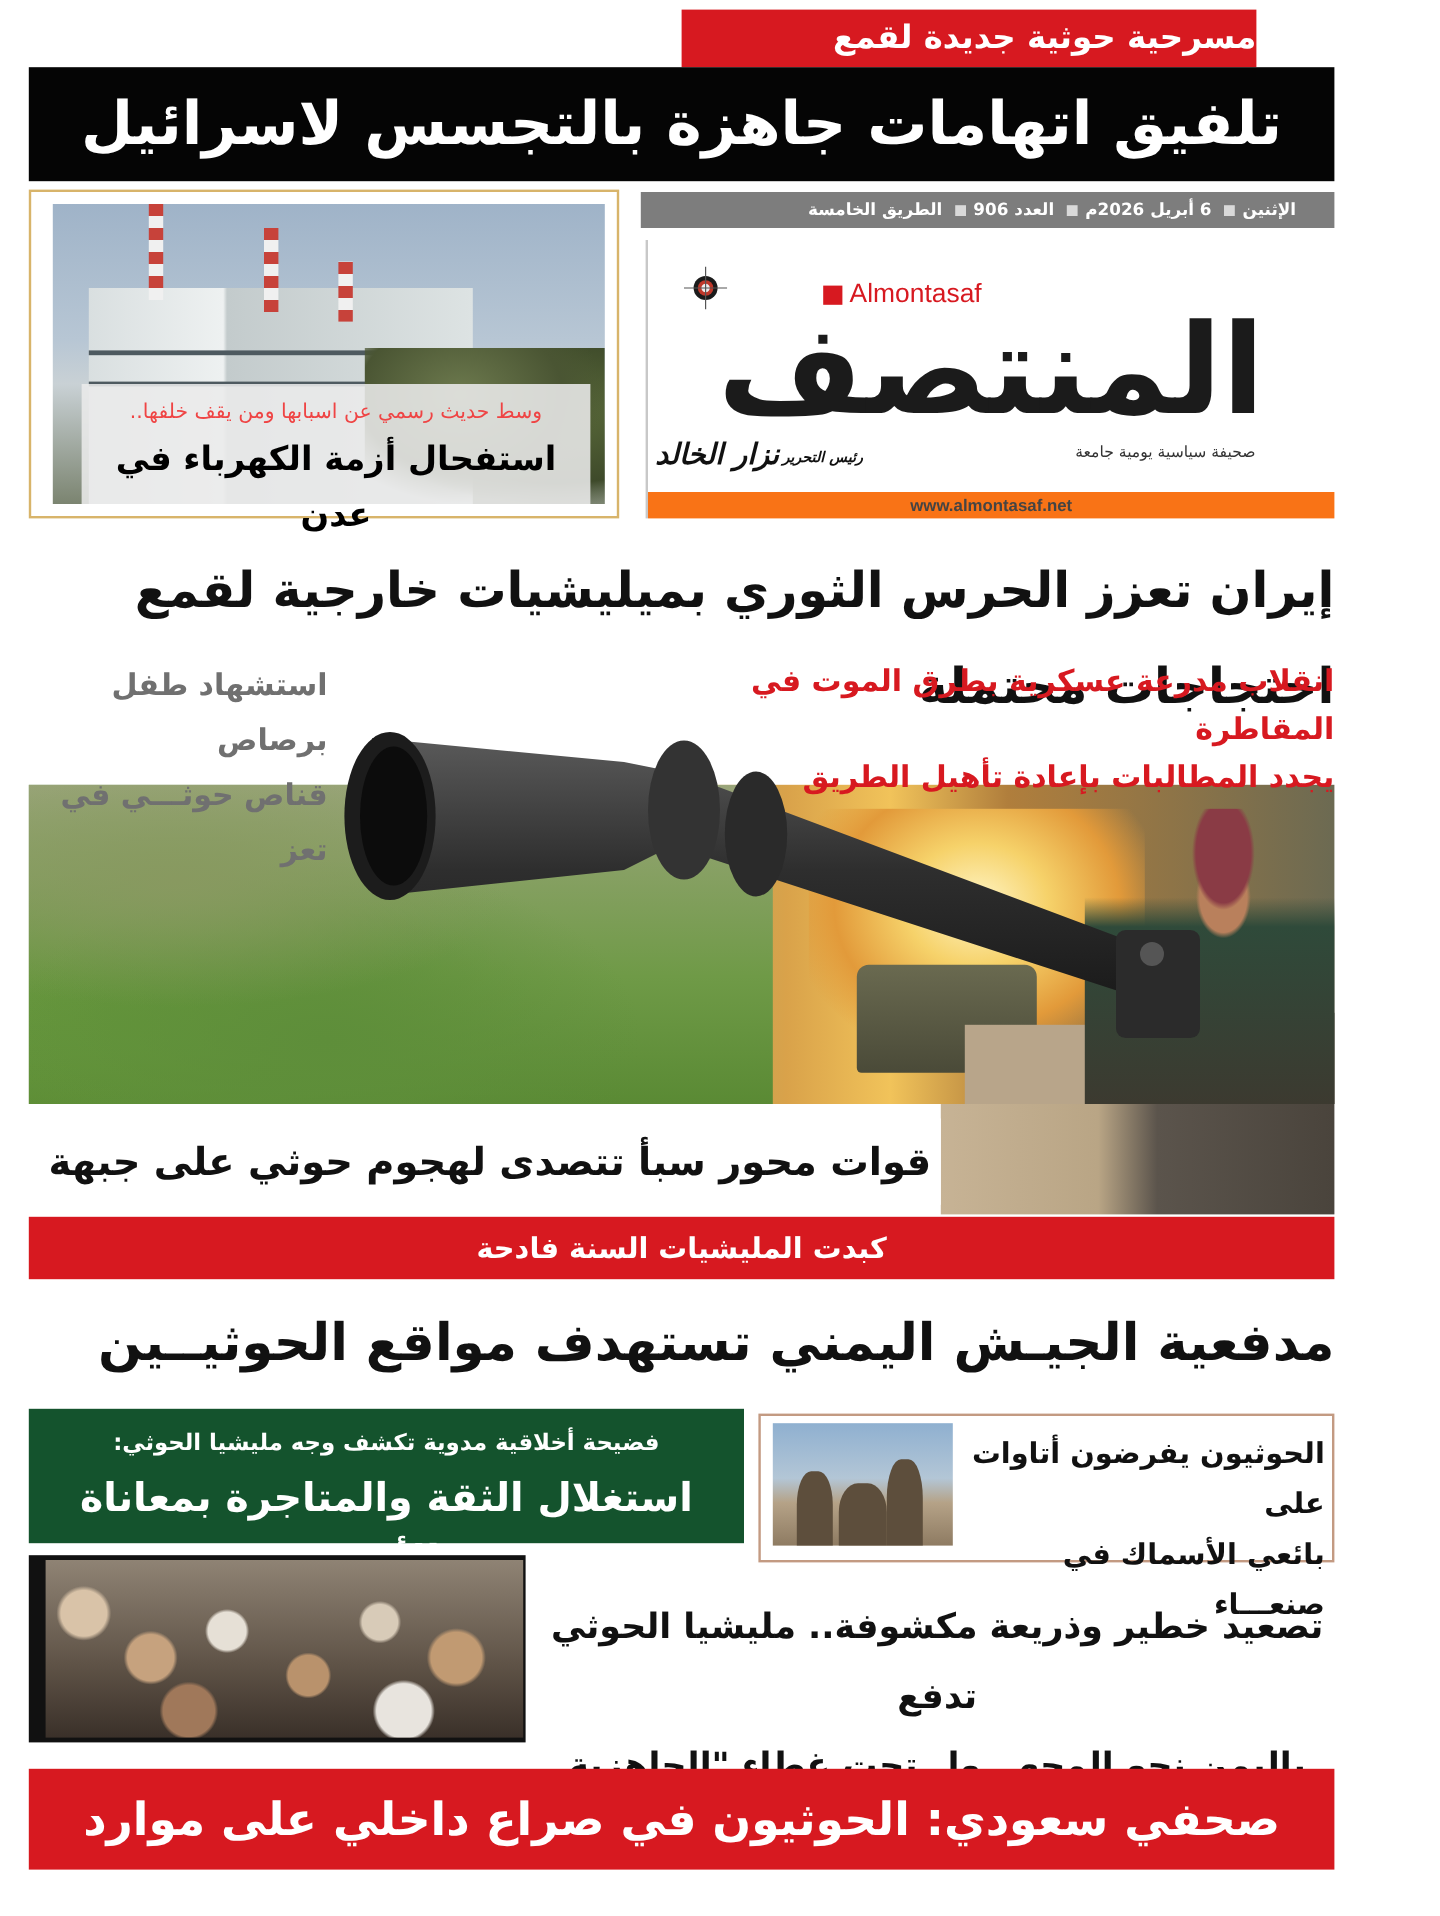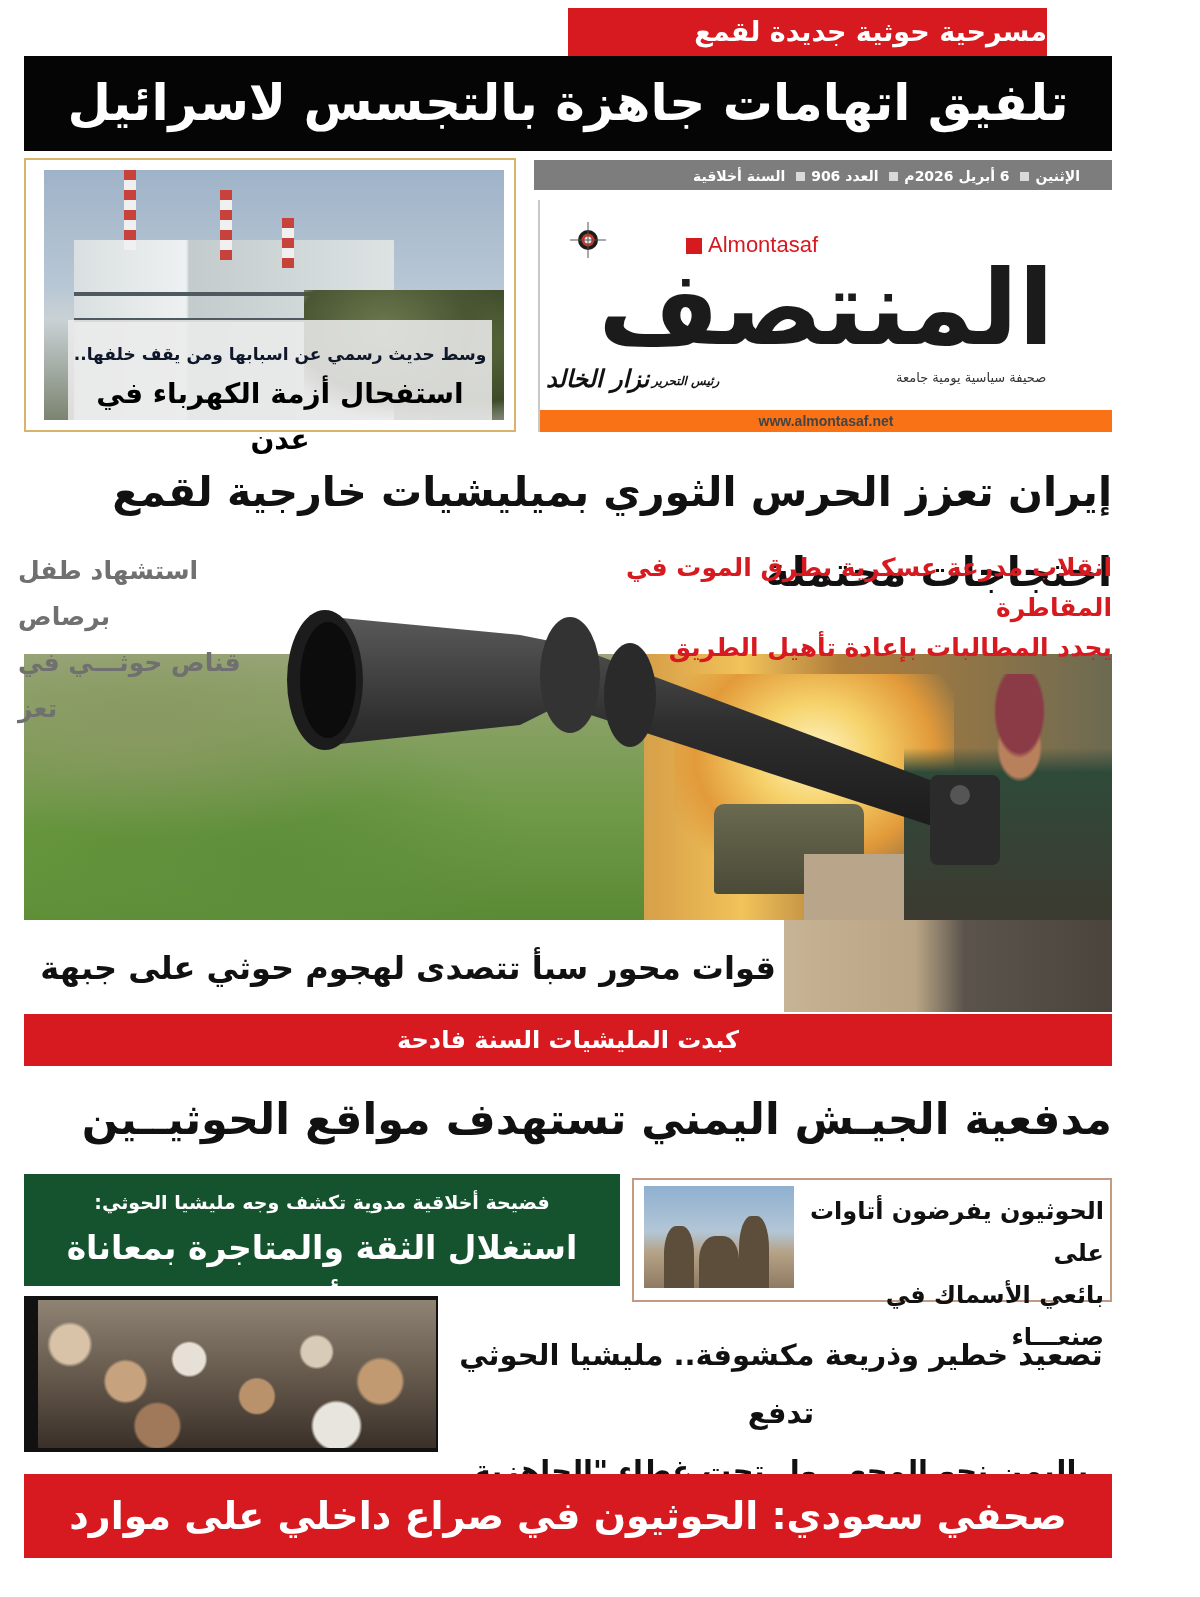--- a/index.html
+++ b/index.html
@@ -19,21 +19,21 @@
     background: linear-gradient(180deg, #9fb3c8 0%, #b7c6d4 45%, #c9d1d5 60%, #7b8470 100%); }
   .plant { position: absolute; left: 30px; top: 70px; width: 320px; height: 180px;
     background: linear-gradient(90deg, #d9dfe0 0%, #eef1f1 35%, #c3cbcc 36%, #dde3e3 100%); }
   .plant .stripe { position: absolute; left: 0; right: 0; height: 4px; background: #4e5a60; }
   .stack { position: absolute; width: 12px; background: repeating-linear-gradient(180deg, #c7423a 0 10px, #f0f0f0 10px 20px); }
   .palms { position: absolute; right: 0; top: 120px; width: 200px; height: 130px;
     background: radial-gradient(ellipse at 40% 30%, #6d7a4e 0%, #4a5533 50%, transparent 70%),
                 radial-gradient(ellipse at 80% 40%, #5a6a3a 0%, #3e4a2a 55%, transparent 72%); }
   .elec-caption { left: 68px; top: 320px; width: 424px; height: 100px; background: rgba(235,235,235,0.88);
     text-align: center; }
-  .elec-sub { font-size: 17px; font-weight: 700; line-height: 34px; padding-top: 17px; color: #0f172a; }
+  .elec-sub { font-size: 17px; font-weight: 400; line-height: 34px; padding-top: 6px; color: #ef4444; }
   .elec-title { font-size: 28px; font-weight: 700; line-height: 46px; color: #000; }
 
   
   .dateline { left: 534px; top: 160px; width: 578px; height: 30px; background: #7d7d7d; color: #fff;
     font-size: 14px; line-height: 30px; padding-right: 32px; font-weight: 700; white-space: nowrap; }
   .dateline .sq { display: inline-block; width: 9px; height: 9px; background: #d9d9d9; margin: 0 6px; vertical-align: middle; }
   .dateline span { vertical-align: middle; }
   .mast { left: 538px; top: 200px; width: 574px; height: 232px; border-left: 2px solid #c8c8c8; }
   .logo-latin { left: 686px; top: 232px; font-family: "Liberation Sans", sans-serif; font-size: 22px; color: #d71920; direction: ltr; }
   .logo-latin .box { display: inline-block; width: 16px; height: 16px; background: #d71920; vertical-align: -2px; margin-right: 6px; }
@@ -45,21 +45,21 @@
   .editor-name { left: 546px; top: 364px; font-family: "DejaVu Serif", serif; font-size: 24px; font-style: italic; font-weight: 700; color: #111; }
   .url-bar { left: 540px; top: 410px; width: 572px; height: 22px; background: #f97316; color: #444;
     font-family: "Liberation Sans", sans-serif; font-size: 14px; font-weight: 700; text-align: center; line-height: 22px; direction: ltr; }
 
   
   .iran { left: 24px; top: 452px; width: 1088px; height: 80px; font-size: 41px; font-weight: 700; line-height: 80px; text-align: right; letter-spacing: -1px; }
 
   
   .red-head { left: 540px; top: 548px; width: 572px; font-size: 25px; font-weight: 700; color: #d71920; text-align: right; line-height: 40px; }
   
-  .grey-head { left: 18px; top: 548px; width: 255px; font-size: 25px; font-weight: 700; color: #707070; text-align: left; line-height: 46px; }
+  .grey-head { left: 18px; top: 548px; width: 255px; font-size: 25px; font-weight: 700; color: #707070; text-align: right; line-height: 46px; }
 
   
   .main-photo { left: 24px; top: 654px; width: 1088px; height: 266px; overflow: hidden;
     background: linear-gradient(90deg, #6f8a4a 0%, #7e9a52 25%, #9aa86a 45%, #d9a24a 58%, #f1c35a 66%, #b07e3c 75%, #6c6a52 100%); }
   .grass { position: absolute; left: 0; top: 0; width: 620px; height: 266px;
     background: radial-gradient(ellipse at 20% 30%, #889960 0%, transparent 40%),
                 radial-gradient(ellipse at 40% 80%, #5e8e3a 0%, transparent 50%),
                 radial-gradient(ellipse at 15% 75%, #63943a 0%, transparent 45%),
                 linear-gradient(180deg, #9aa57a 0%, #6f9a47 60%, #5a8a34 100%); }
   .fire { position: absolute; left: 650px; top: 20px; width: 280px; height: 200px;
@@ -128,21 +128,21 @@
 </div>
 <div class="abs elec-caption">
   <div class="elec-sub">وسط حديث رسمي عن اسبابها ومن يقف خلفها..</div>
   <div class="elec-title">استفحال أزمة الكهرباء في عدن</div>
 </div>
 
 <div class="abs dateline">
   <span>الإثنين</span><span class="sq"></span>
   <span>6 أبريل 2026م</span><span class="sq"></span>
   <span>العدد 906</span><span class="sq"></span>
-  <span>السنة أخلاقية</span>
+  <span>الطريق الخامسة</span>
 </div>
 <div class="abs mast"></div>
 <div class="abs logo-ar">المنتصف</div>
 <div class="abs logo-latin"><span class="box"></span><span>Almontasaf</span></div>
 <svg class="abs target" viewBox="0 0 36 36">
   <circle cx="18" cy="18" r="10" fill="#1b1b1b"></circle>
   <circle cx="18" cy="18" r="6.5" fill="#c0392b"></circle>
   <circle cx="18" cy="18" r="3.5" fill="#eee"></circle>
   <line x1="18" y1="0" x2="18" y2="36" stroke="#555" stroke-width="1"></line>
   <line x1="0" y1="18" x2="36" y2="18" stroke="#555" stroke-width="1"></line>

